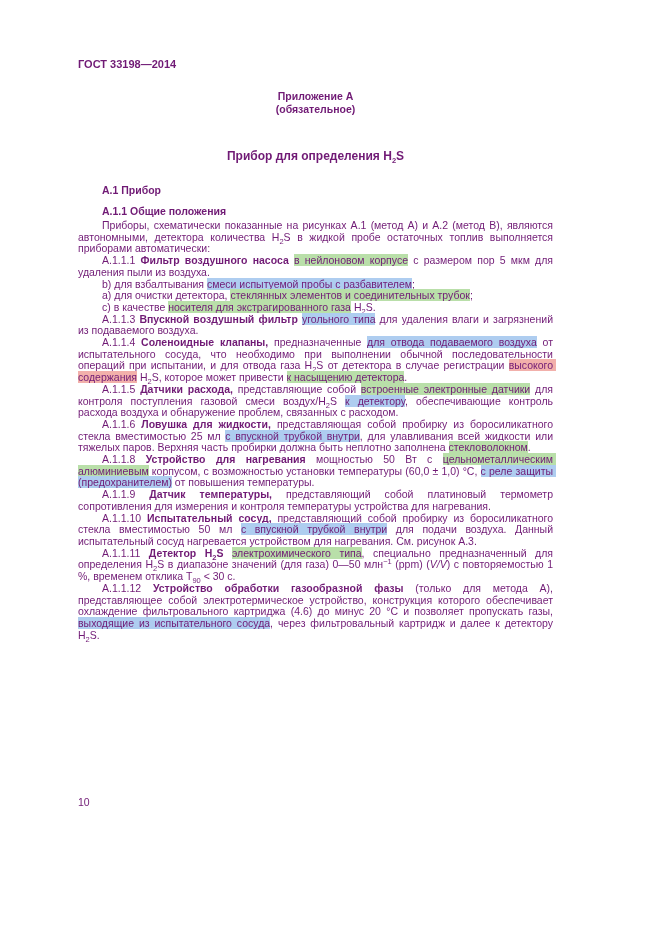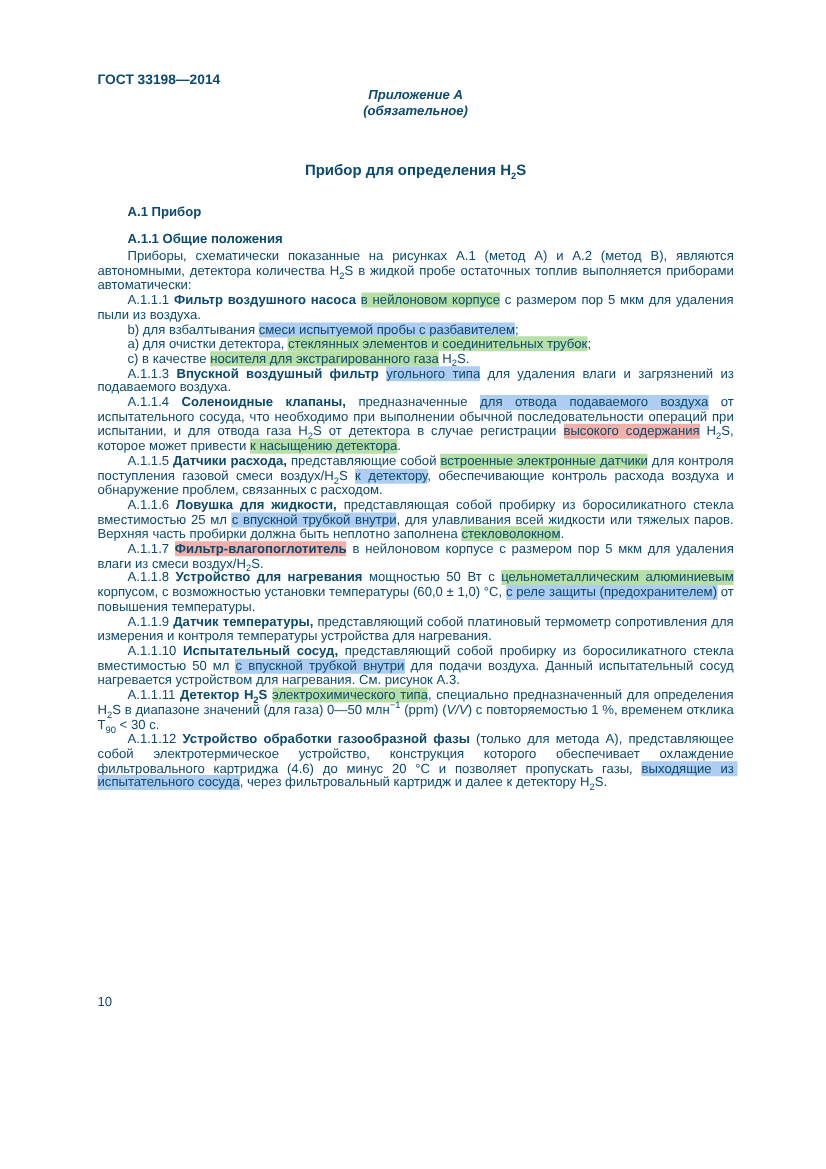--- a/index.html
+++ b/index.html
@@ -3,36 +3,36 @@
 <meta charset="utf-8">
 <style>
   html, body { margin: 0; padding: 0; background: #ffffff; }
   .page {
     position: relative;
     width: 661px;
     height: 907px;
     margin: 0 auto;
     background: #ffffff;
     box-sizing: border-box;
-    padding: 58px 74px 0 78px;
+    padding: 58px 108px 0 78px;
     font-family: "Liberation Sans", sans-serif;
-    color: #0c4a6e;
+    color: #701a75;
     overflow: hidden;
   }
   .doc-header {
     font-weight: bold;
     font-size: 11px;
     line-height: 12px;
   }
   .annex {
+    margin-top: 20px;
     text-align: center;
     font-weight: bold;
     font-size: 10.5px;
     line-height: 12.5px;
-    font-style: italic;
   }
   .title {
     margin: 34px 0 0 0;
     text-align: center;
     font-weight: bold;
     font-size: 12px;
     line-height: 15px;
   }
   .h-a1 {
     margin: 20px 0 0 0;
@@ -90,21 +90,20 @@
   <div class="paragraphs">
       <p class="para"><span>Приборы, схематически показанные на рисунках А.1 (метод А) и А.2 (метод В), являются автономными, детектора количества H</span><sub>2</sub><span>S в жидкой пробе остаточных топлив выполняется приборами автоматически:</span></p>
       <p class="para"><span>А.1.1.1 </span><span class="b">Фильтр воздушного насоса</span><span> </span><span class="hl-green">в нейлоновом корпусе</span><span> с размером пор 5 мкм для удаления пыли из воздуха.</span></p>
       <p class="para"><span>b) для взбалтывания </span><span class="hl-blue">смеси испытуемой пробы с разбавителем</span><span>;</span></p>
       <p class="para"><span>a) для очистки детектора, </span><span class="hl-green">стеклянных элементов и соединительных трубок</span><span>;</span></p>
       <p class="para"><span>c) в качестве </span><span class="hl-green">носителя для экстрагированного газа</span><span> H</span><sub>2</sub><span>S.</span></p>
       <p class="para"><span>А.1.1.3 </span><span class="b">Впускной воздушный фильтр</span><span> </span><span class="hl-blue">угольного типа</span><span> для удаления влаги и загрязнений из подаваемого воздуха.</span></p>
       <p class="para"><span>А.1.1.4 </span><span class="b">Соленоидные клапаны,</span><span> предназначенные </span><span class="hl-blue">для отвода подаваемого воздуха</span><span> от испытательного сосуда, что необходимо при выполнении обычной последовательности операций при испытании, и для отвода газа H</span><sub>2</sub><span>S от детектора в случае регистрации </span><span class="hl-pink">высокого содержания</span><span> H</span><sub>2</sub><span>S, которое может привести </span><span class="hl-green">к насыщению детектора</span><span>.</span></p>
       <p class="para"><span>А.1.1.5 </span><span class="b">Датчики расхода,</span><span> представляющие собой </span><span class="hl-green">встроенные электронные датчики</span><span> для контроля поступления газовой смеси воздух/H</span><sub>2</sub><span>S </span><span class="hl-blue">к детектору</span><span>, обеспечивающие контроль расхода воздуха и обнаружение проблем, связанных с расходом.</span></p>
       <p class="para"><span>А.1.1.6 </span><span class="b">Ловушка для жидкости,</span><span> представляющая собой пробирку из боросиликатного стекла вместимостью 25 мл </span><span class="hl-blue">с впускной трубкой внутри</span><span>, для улавливания всей жидкости или тяжелых паров. Верхняя часть пробирки должна быть неплотно заполнена </span><span class="hl-green">стекловолокном</span><span>.</span></p>
-      <p class="para"><span>А.1.1.7 </span><span class="b hl-pink">Фильтр-влагопоглотитель</span><span> в нейлоновом корпусе с размером пор 5 мкм для удаления влаги из смеси воздух/H</span><sub>2</sub><span>S.</span></p>
       <p class="para"><span>А.1.1.8 </span><span class="b">Устройство для нагревания</span><span> мощностью 50 Вт с </span><span class="hl-green">цельнометаллическим алюминиевым</span><span> корпусом, с возможностью установки температуры (60,0 ± 1,0) °С, </span><span class="hl-blue">с реле защиты (предохранителем)</span><span> от повышения температуры.</span></p>
       <p class="para"><span>А.1.1.9 </span><span class="b">Датчик температуры,</span><span> представляющий собой платиновый термометр сопротивления для измерения и контроля температуры устройства для нагревания.</span></p>
       <p class="para"><span>А.1.1.10 </span><span class="b">Испытательный сосуд,</span><span> представляющий собой пробирку из боросиликатного стекла вместимостью 50 мл </span><span class="hl-blue">с впускной трубкой внутри</span><span> для подачи воздуха. Данный испытательный сосуд нагревается устройством для нагревания. См. рисунок А.3.</span></p>
       <p class="para"><span>А.1.1.11 </span><span class="b">Детектор H</span><sub class="b">2</sub><span class="b">S</span><span> </span><span class="hl-green">электрохимического типа</span><span>, специально предназначенный для определения H</span><sub>2</sub><span>S в диапазоне значений (для газа) 0—50 млн</span><sup>−1</sup><span> (ppm) (</span><span class="i">V/V</span><span>) с повторяемостью 1 %, временем отклика Т</span><sub>90</sub><span> &lt; 30 с.</span></p>
       <p class="para"><span>А.1.1.12 </span><span class="b">Устройство обработки газообразной фазы</span><span> (только для метода А), представляющее собой электротермическое устройство, конструкция которого обеспечивает охлаждение фильтровального картриджа (4.6) до минус 20 °С и позволяет пропускать газы, </span><span class="hl-blue">выходящие из испытательного сосуда</span><span>, через фильтровальный картридж и далее к детектору H</span><sub>2</sub><span>S.</span></p>
     </div>
 
   <div class="page-number">10</div>
 </div>
 

